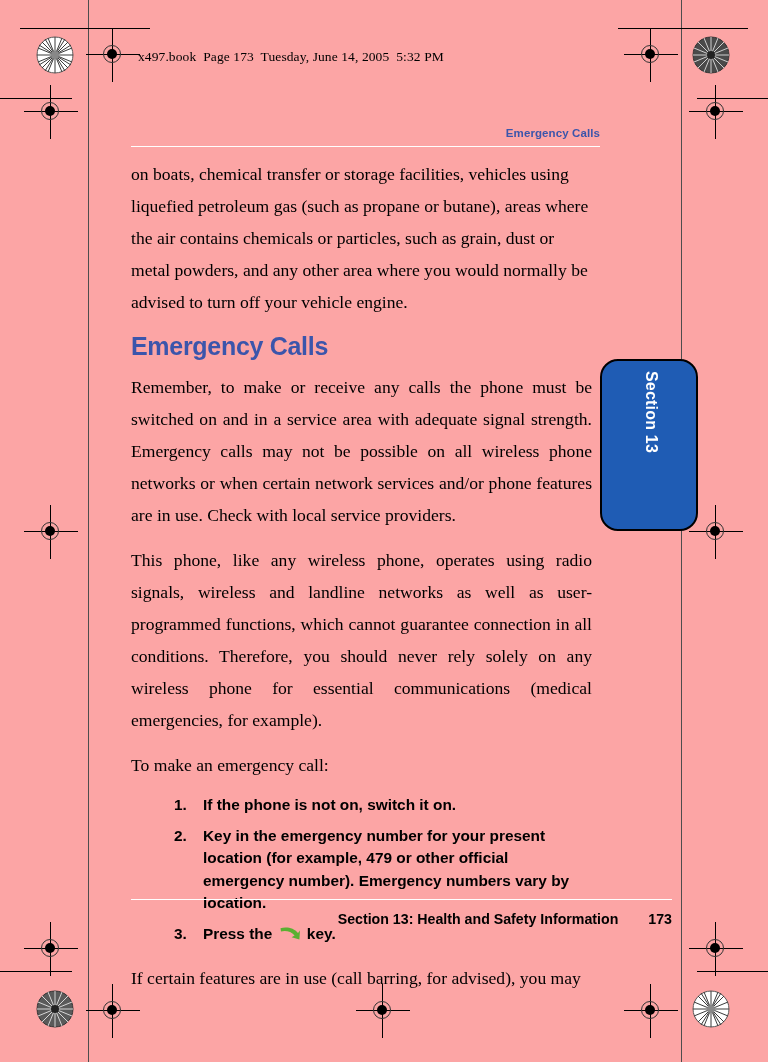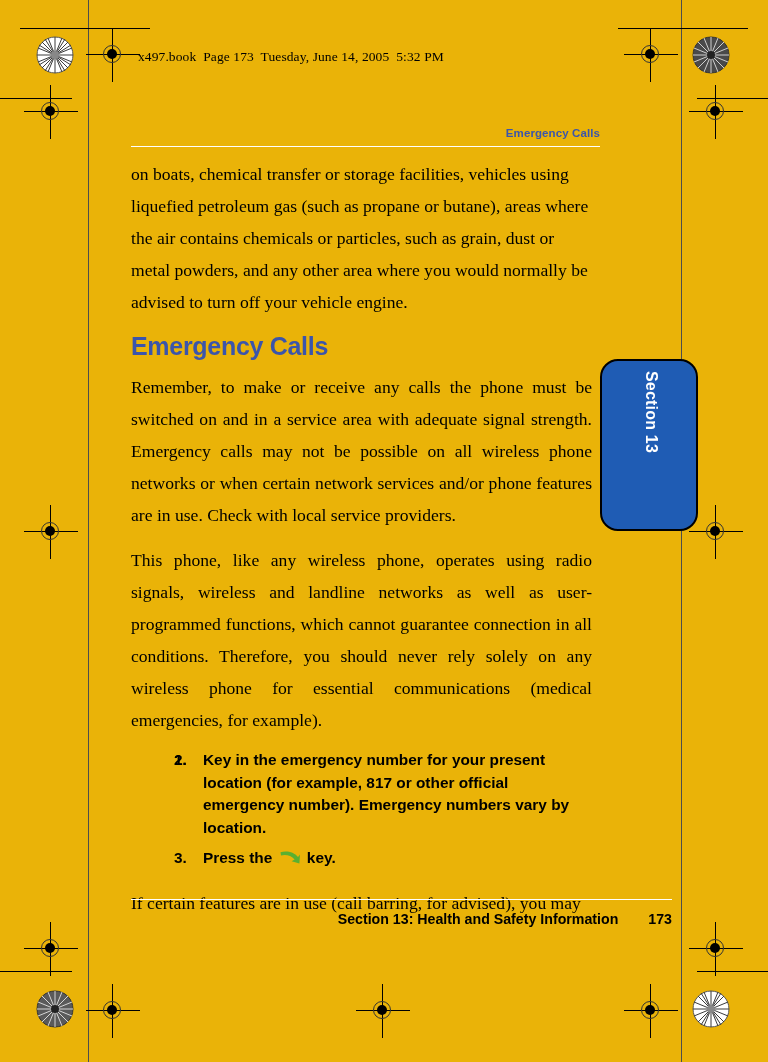--- a/index.html
+++ b/index.html
@@ -4,21 +4,21 @@
 <style>
   html, body {
     margin: 0;
     padding: 0;
     background: #ffffff;
   }
   #page {
     position: relative;
     width: 768px;
     height: 1062px;
-    background: #eab308;
+    background: #fca5a5;
     overflow: hidden;
     font-family: "Liberation Serif", "DejaVu Serif", serif;
   }
 
   
   .trim-v {
     position: absolute;
     width: 1px;
     background: #4d4d4d;
   }
@@ -373,28 +373,30 @@
   <div class="col">
 
     <p class="body">on boats, chemical transfer or storage facilities, vehicles using liquefied petroleum gas (such as propane or butane), areas where the air contains chemicals or particles, such as grain, dust or metal powders, and any other area where you would normally be advised to turn off your vehicle engine.</p>
 
     <h2 class="section-title">Emergency Calls</h2>
 
     <p class="body justify">Remember, to make or receive any calls the phone must be switched on and in a service area with adequate signal strength. Emergency calls may not be possible on all wireless phone networks or when certain network services and/or phone features are in use. Check with local service providers.</p>
 
     <p class="body justify">This phone, like any wireless phone, operates using radio signals, wireless and landline networks as well as user-programmed functions, which cannot guarantee connection in all conditions. Therefore, you should never rely solely on any wireless phone for essential communications (medical emergencies, for example).</p>
 
+    <p class="body">To make an emergency call:</p>
 
     <ol class="steps">
       <li>
         <span class="num">1.</span>
+        <span>If the phone is not on, switch it on.</span>
       </li>
       <li>
         <span class="num">2.</span>
-        <span>Key in the emergency number for your present location (for example, 817 or other official emergency number). Emergency numbers vary by location.</span>
+        <span>Key in the emergency number for your present location (for example, 479 or other official emergency number). Emergency numbers vary by location.</span>
       </li>
       <li>
         <span class="num">3.</span>
         <span>Press the</span>
         <span class="send-key-icon">
           <svg width="22" height="17" viewBox="0 0 22 17" aria-hidden="true">
             <path d="M1.5 2.2 C 7 0.3, 15 1.6, 19 7.0 L 21 4.6 L 20.4 13.4 L 12.6 11.2 L 15.6 9.4 C 12.2 5.2, 6.4 4.1, 2.0 5.4 Z" fill="#5ab031"></path>
           </svg>
         </span>
         <span>key.</span>

